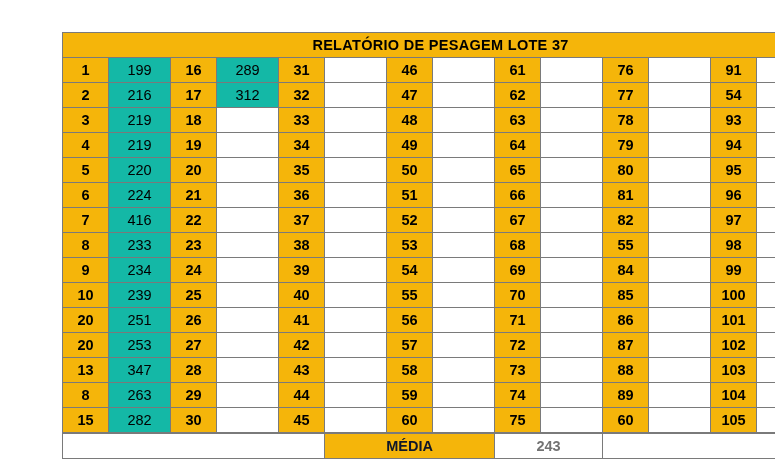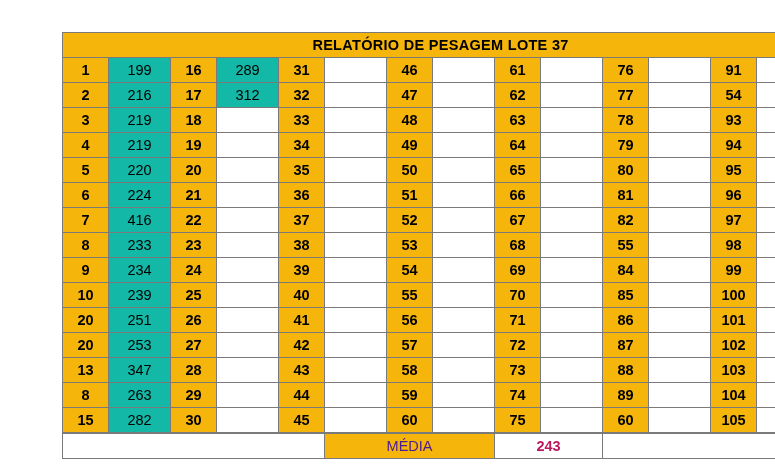--- a/index.html
+++ b/index.html
@@ -100,27 +100,27 @@
   }
   td.blank {
     background: #ffffff;
   }
   td.nb {
     border: none;
     background: transparent;
   }
   td.media-label {
     background: #f5b50a;
-    font-weight: normal;
-    color: #4c1d95;
+    font-weight: bold;
+    color: #0f172a;
   }
   td.media-value {
     background: #ffffff;
     font-weight: bold;
-    color: #be185d;
+    color: #737373;
   }
 </style>
 </head>
 <body>
 
 <div id="sheet">
 
   <div id="watermark">
     <svg width="340" height="290" viewBox="0 0 340 290">
       <g fill="#e6e6e6" stroke="none">

